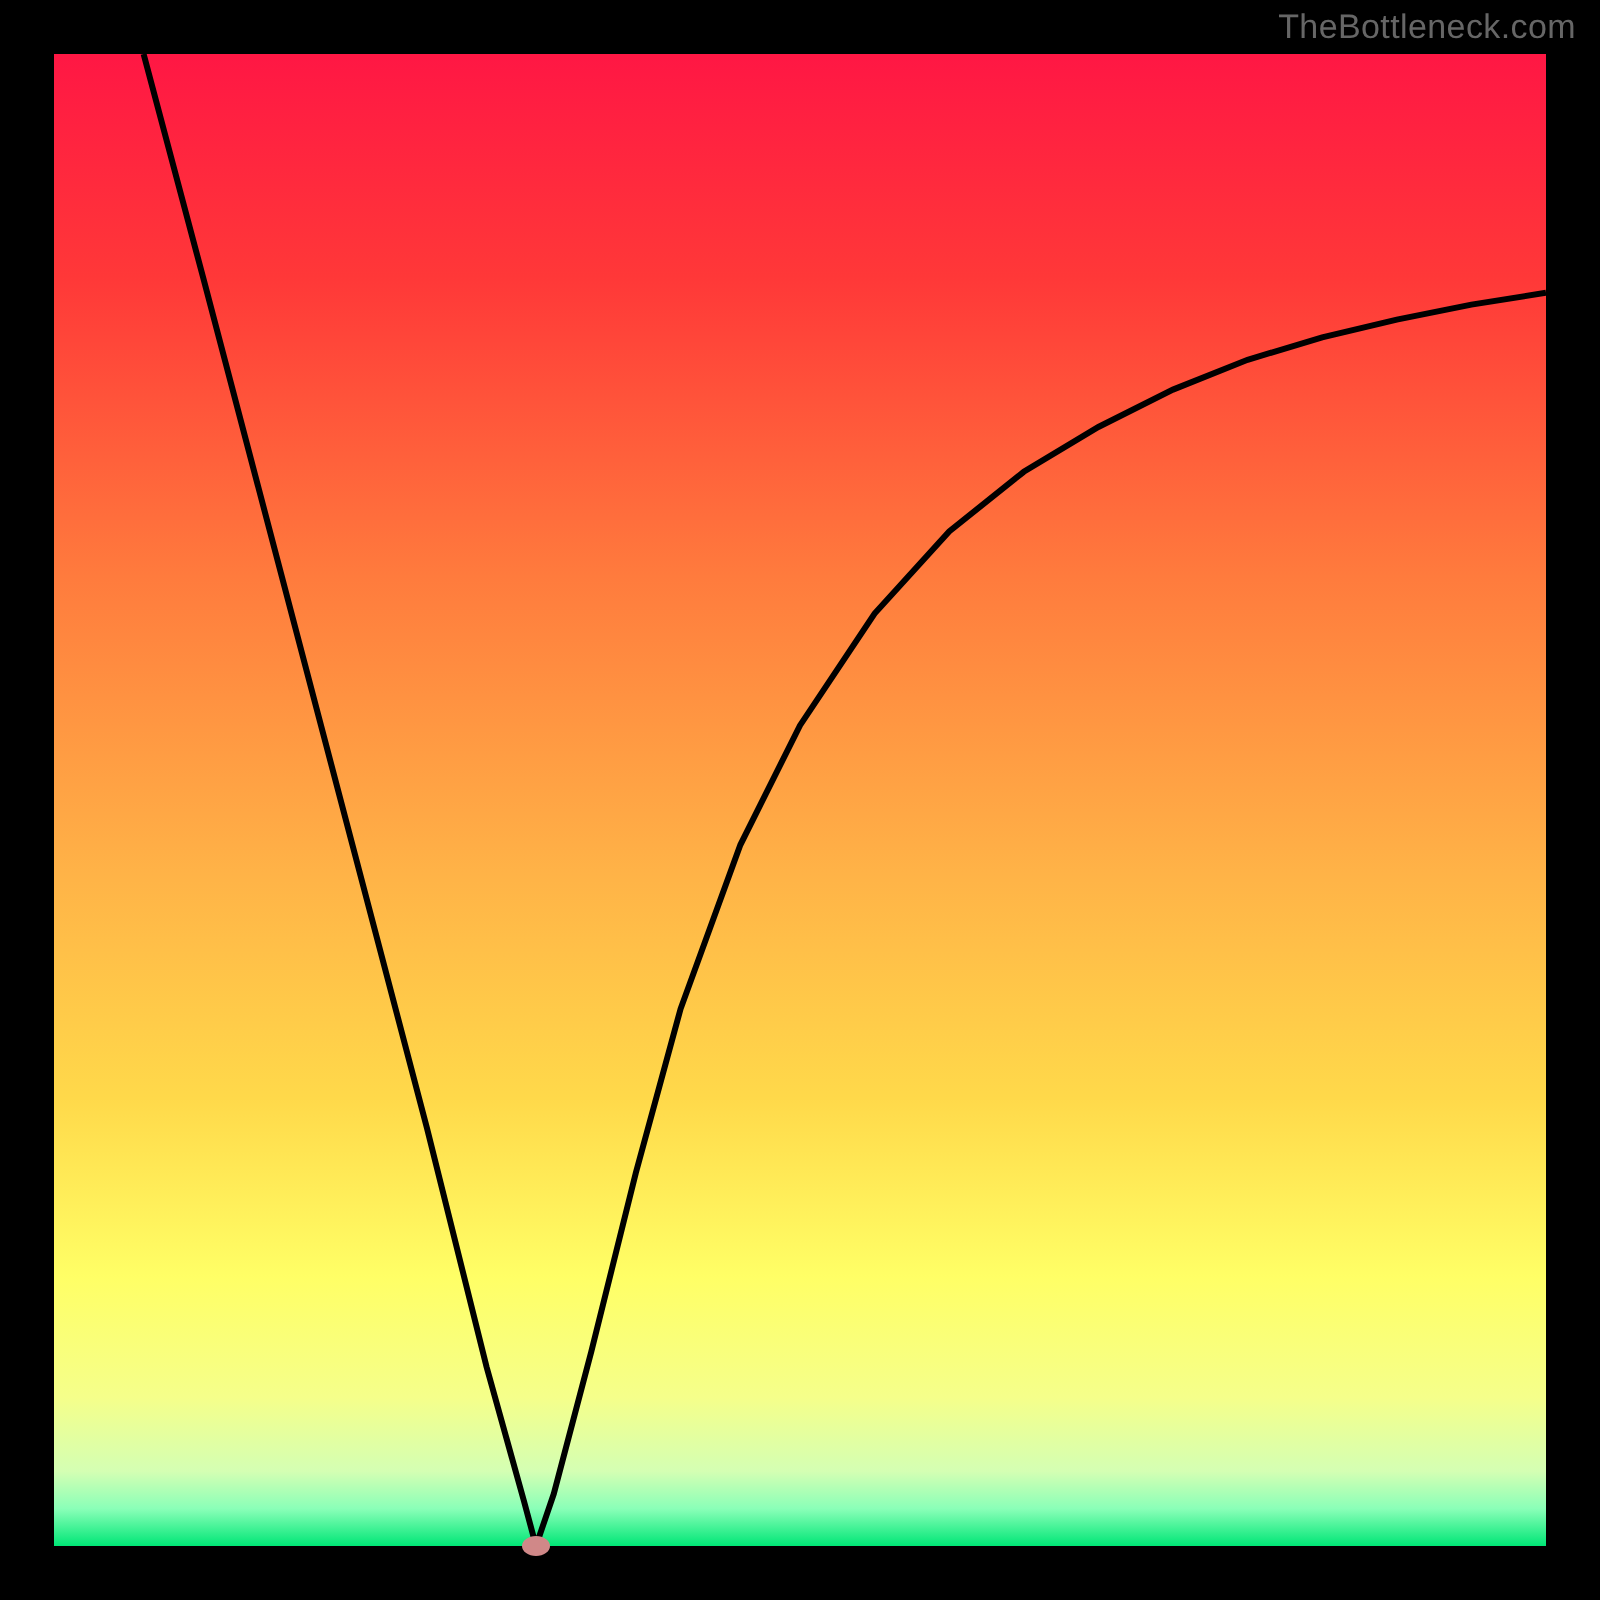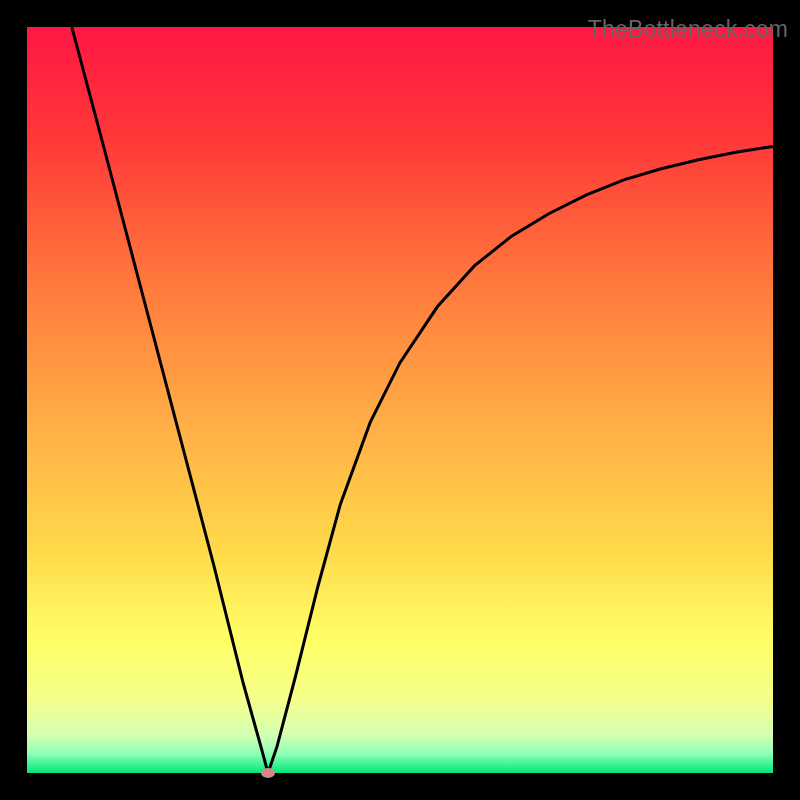--- a/index.html
+++ b/index.html
@@ -12,25 +12,24 @@
       height: 800px;
       background: #000;
       position: relative;
       font-family: Arial, sans-serif;
     }
     .watermark {
       position: absolute;
       top: 4px;
       right: 12px;
       color: #666;
-      font-size: 23px;
+      font-size: 17px;
       font-weight: 500;
       z-index: 10;
       letter-spacing: 0.2px;
-      margin-top: 12px;
     }
     .chart-container {
       position: absolute;
       top: 27px;
       left: 27px;
       width: 746px;
       height: 746px;
     }
     .gradient-bg {
       position: absolute;

